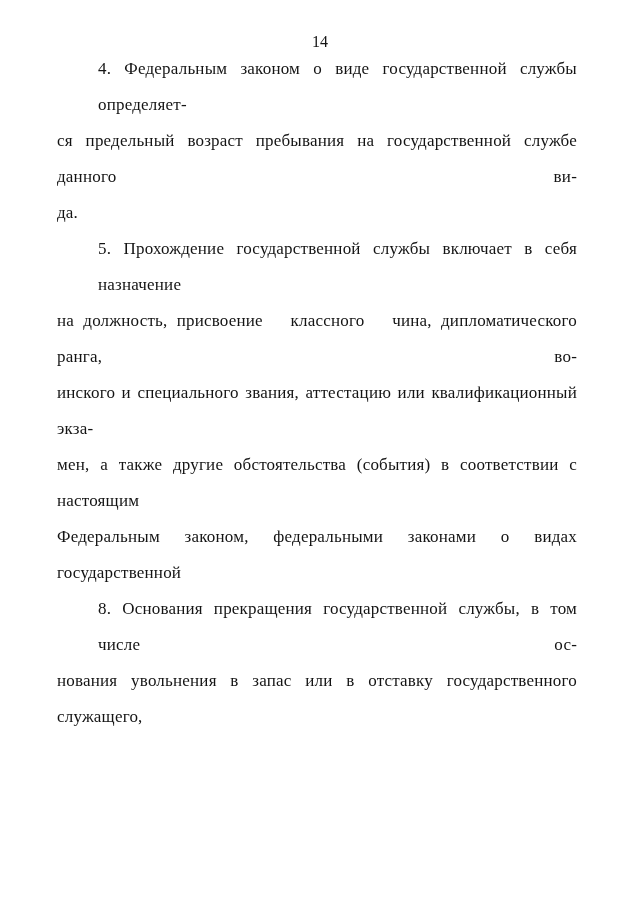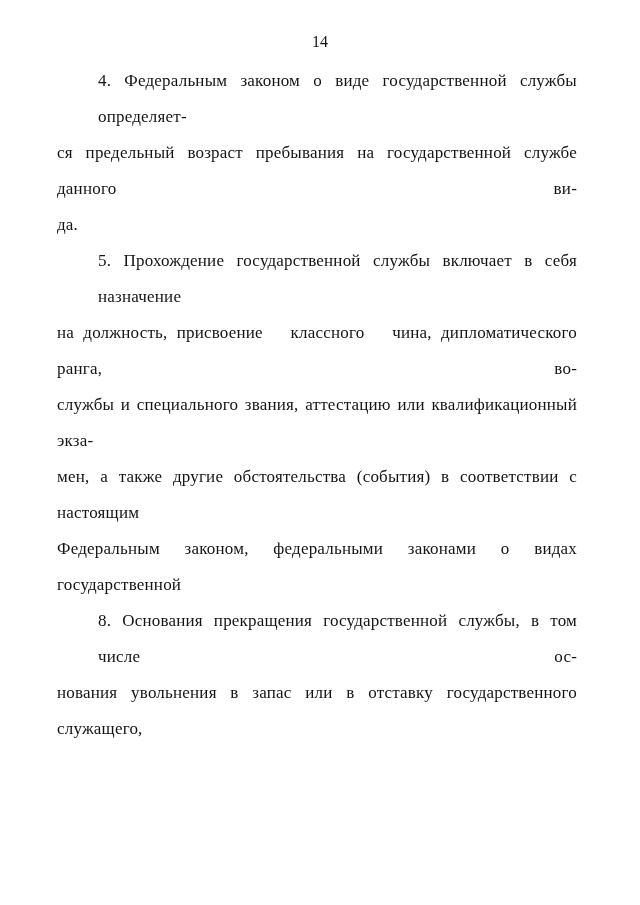--- a/index.html
+++ b/index.html
@@ -22,21 +22,21 @@
     font-size: 16px;
     line-height: 18px;
   }
   .text-block {
     margin-left: 57px;
     margin-right: 63px; 
   }
   .para {
     margin: 0;
   }
-  .para-4 { margin-top: 12px; }
+  .para-4 { margin-top: 0; }
   .line {
     font-size: 17px;
     line-height: 36px;
     text-align: justify;
     text-align-last: justify;
     white-space: pre-wrap;
     letter-spacing: 0.2px;
   }
   .line.end {
     text-align-last: left;
@@ -56,21 +56,21 @@
 
     <div class="para para-4">
       <div class="line first">4. Федеральным законом о виде государственной службы определяет-</div>
       <div class="line">ся предельный возраст пребывания на государственной службе данного ви-</div>
       <div class="line end">да.</div>
     </div>
 
     <div class="para">
       <div class="line first">5. Прохождение государственной службы включает в себя назначение</div>
       <div class="line">на должность, присвоение   классного   чина, дипломатического ранга, во-</div>
-      <div class="line">службы и специального звания, аттестацию или квалификационный экза-</div>
+      <div class="line">инского и специального звания, аттестацию или квалификационный экза-</div>
       <div class="line">мен, а также другие обстоятельства (события) в соответствии с настоящим</div>
       <div class="line">Федеральным законом, федеральными законами о видах государственной</div>
     </div>
 
     <div class="para">
       <div class="line first">8. Основания прекращения государственной службы, в том числе ос-</div>
       <div class="line">нования увольнения в запас или в отставку государственного служащего,</div>
 
     </div>
 

